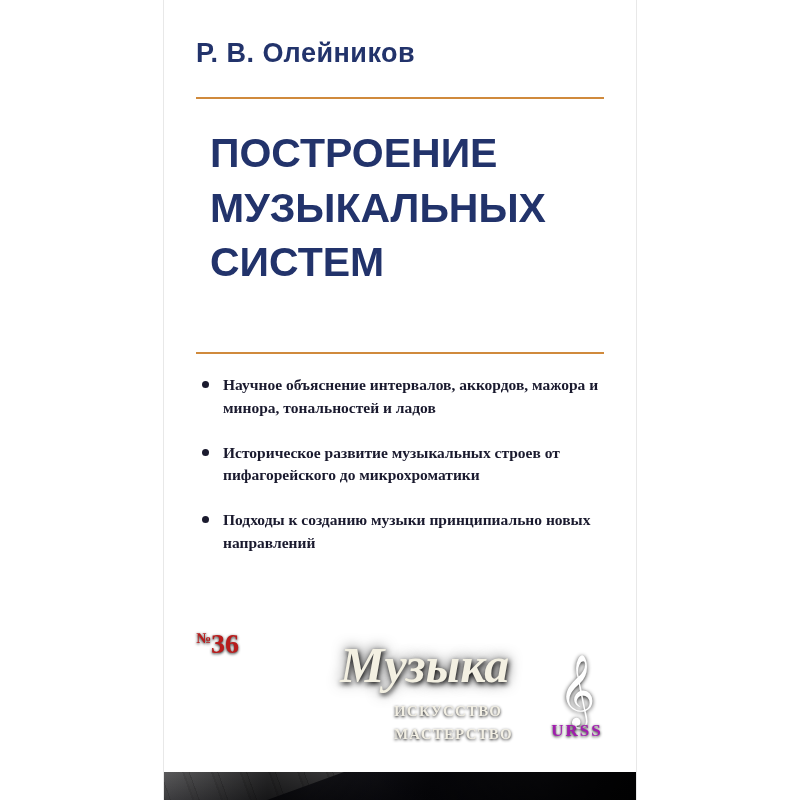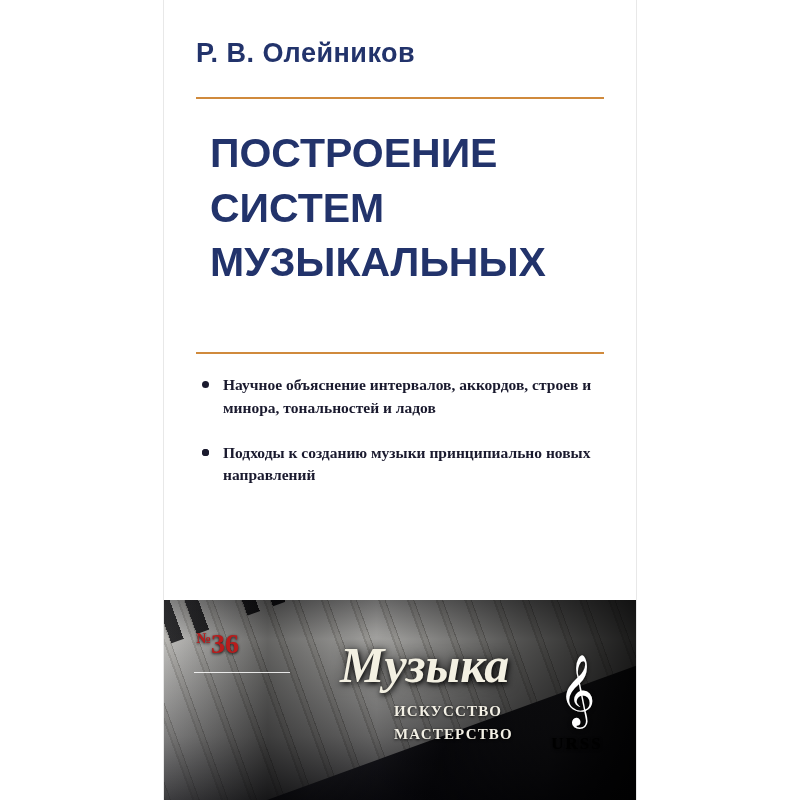--- a/index.html
+++ b/index.html
@@ -80,21 +80,21 @@
     position: absolute;
     left: 0; top: 0; right: 0; bottom: 0;
     background: linear-gradient(90deg, rgba(255,255,255,0.10) 0%, rgba(0,0,0,0.45) 22%, rgba(0,0,0,0.10) 45%, rgba(0,0,0,0.55) 75%, rgba(0,0,0,0.85) 100%);
   }
   
   .panel {
     position: absolute;
     left: 0;
     top: 0;
     width: 472px;
-    height: 600px;
+    height: 772px;
     background: #ffffff;
   }
   .author {
     position: absolute;
     left: 32px;
     top: 38px;
     font-size: 27px;
     font-weight: bold;
     color: #22336b;
     letter-spacing: 0.5px;
@@ -202,22 +202,22 @@
     text-align: center;
   }
   .urss .clef {
     font-size: 62px;
     line-height: 56px;
     color: #ffffff;
     font-family: "DejaVu Sans", sans-serif;
     text-shadow: 0 1px 4px rgba(0,0,0,0.9);
   }
   .urss .label {
-    margin-top: 16px;
-    color: #000000;
+    margin-top: 3px;
+    color: #a21caf;
     font-size: 17px;
     font-weight: bold;
     letter-spacing: 2px;
     font-family: "Liberation Serif", serif;
     text-shadow: 0 1px 3px rgba(0,0,0,0.9);
   }
   .side-left {
     position: absolute;
     left: 0; top: 0; width: 164px; height: 800px;
     background: #ffffff;
@@ -246,33 +246,34 @@
   </div>
 
   <div class="panel">
 
     <div class="author">Р. В. Олейников</div>
 
     <div class="rule rule-top"></div>
 
     <div class="title">
       <div>ПОСТРОЕНИЕ</div>
+      <div>МУЗЫКАЛЬНЫХ</div>
       <div>СИСТЕМ</div>
-      <div>МУЗЫКАЛЬНЫХ</div>
     </div>
 
     <div class="rule rule-bottom"></div>
 
     <div class="bullets">
       <div class="bullet">
         <span class="dot"></span>
-        <span>Научное объяснение интервалов, аккордов, строев и минора, тональностей и ладов</span>
+        <span>Научное объяснение интервалов, аккордов, мажора и минора, тональностей и ладов</span>
       </div>
       <div class="bullet">
         <span class="dot"></span>
+        <span>Историческое развитие музыкальных строев от пифагорейского до микрохроматики</span>
       </div>
       <div class="bullet">
         <span class="dot"></span>
         <span>Подходы к созданию музыки принципиально новых направлений</span>
       </div>
     </div>
 
   </div>
 
   <div class="series-no">

